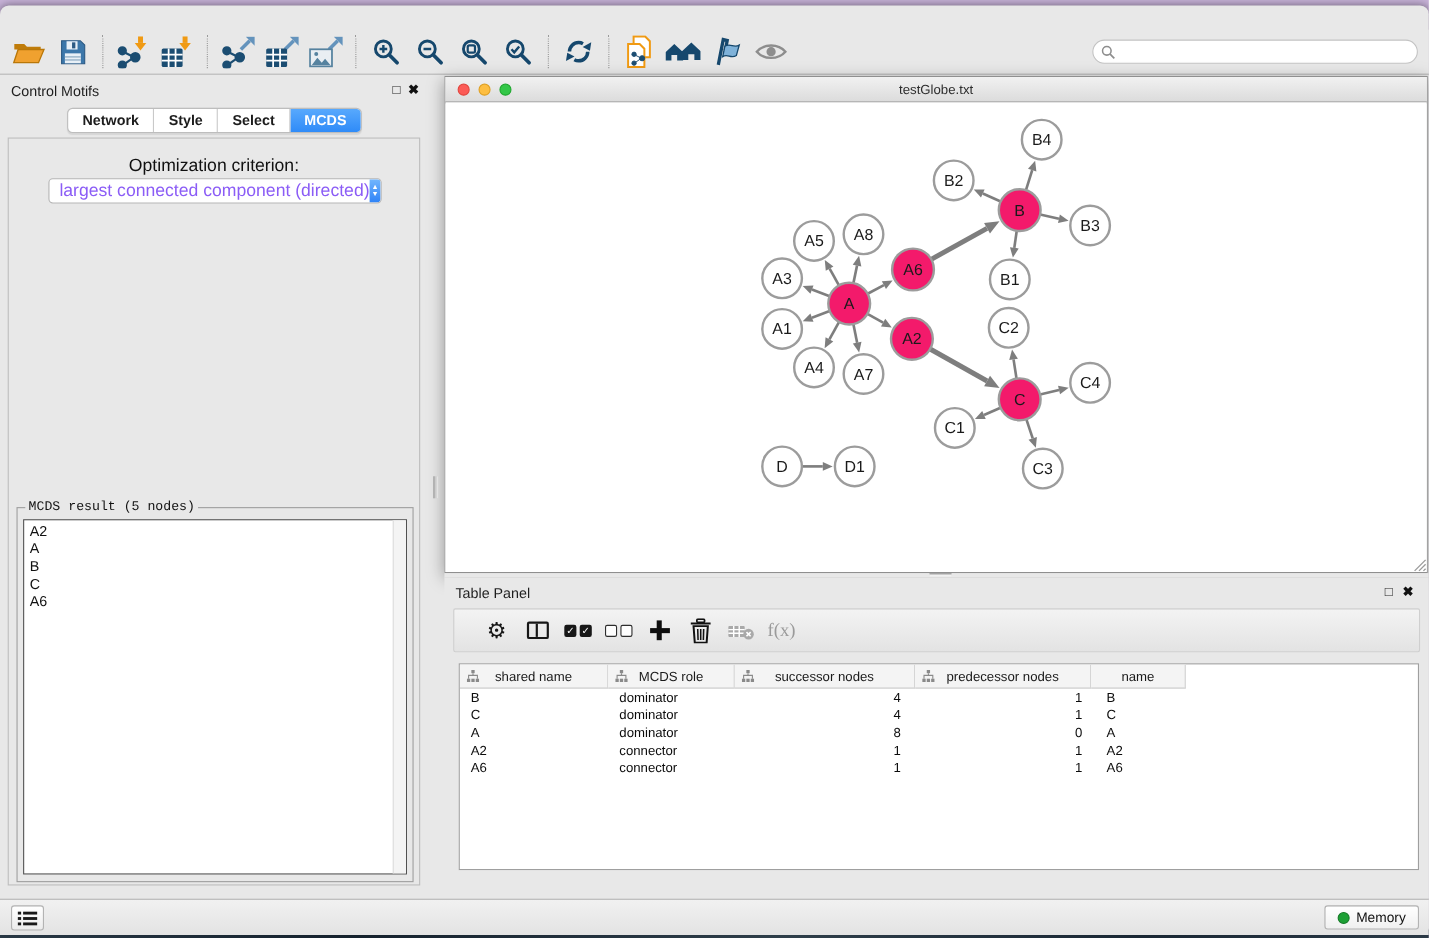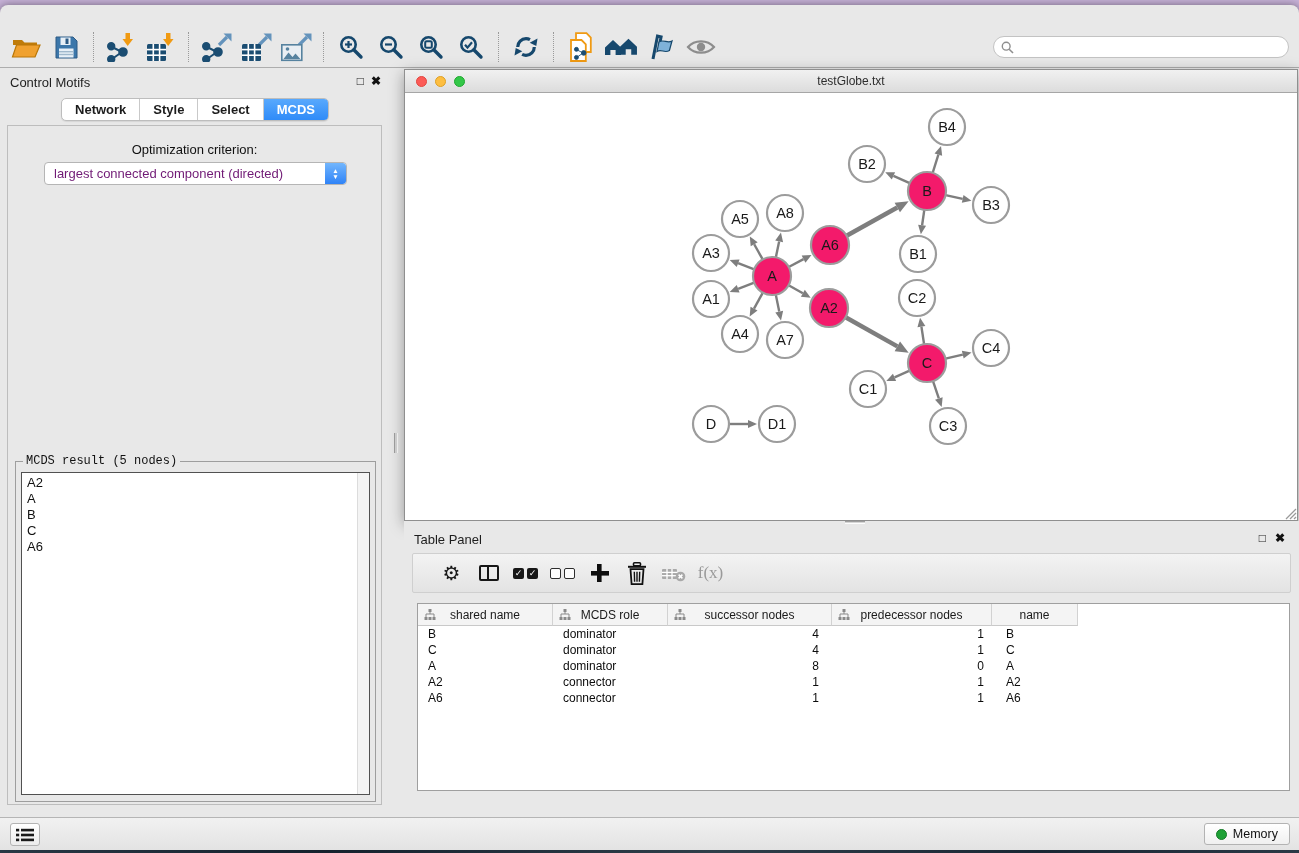--- a/index.html
+++ b/index.html
@@ -38,24 +38,24 @@
 
   .seg { display:flex; border:1px solid #bdbdbd; border-radius:5px; overflow:hidden;
     background:#fff; box-shadow:0 1px 1px rgba(0,0,0,.08);text-align:right; }
   .seg-item { padding:3px 13px; font-size:13px; font-weight:600; color:#1c1c1c; border-left:1px solid #c9c9c9;
     white-space:nowrap; }
   .seg-item:first-child { border-left:none; }
   .seg-item.active { background:linear-gradient(#58a9fd,#2f8bf8); color:#fff; }
   .cp-tabs-row { position:absolute; top:30px; left:0; right:0; display:flex; justify-content:center; }
 
   .cp-content { position:absolute; top:57px; left:7px; right:8px; bottom:12px; border:1px solid #bdbdbd; background:#e8e8e8; }
-  .opt-label { position:absolute; top:16px; left:0; right:0; text-align:center; font-size:13px; color:#101010; }
+  .opt-label { position:absolute; top:16px; left:0; right:0; text-align:center; font-size:16px; color:#101010; }
   .cp-select { position:absolute; top:36px; left:36px; width:303px; height:23px; background:#fff;
     border:1px solid #b5b5b5; border-radius:4px; display:flex; align-items:center; overflow:hidden; }
-  .cp-select .val { flex:1; padding-left:9px; font-size:13px; color:#701a75; white-space:nowrap; }
+  .cp-select .val { flex:1; padding-left:9px; font-size:16px; color:#8b5cf6; white-space:nowrap; }
   .cp-select .stepper { width:21px; align-self:stretch; background:linear-gradient(#72b6fd,#2f83f7);
     display:flex; flex-direction:column; align-items:center; justify-content:center; color:#fff;
     font-size:6.5px; line-height:6px; border-radius:0 3px 3px 0; }
   .cp-buttons { position:absolute; top:69px; left:0; right:0; display:flex; justify-content:center; gap:14px; }
   .mac-btn { padding:3px 17px; font-size:13px; color:#111; background:linear-gradient(#ffffff,#f1f1f1);
     border:1px solid #bdbdbd; border-radius:5px; font-family:"Liberation Sans",sans-serif; }
 
   .mcds-group { position:absolute; top:335px; left:7px; right:5px; bottom:2px; border:1px solid #9e9e9e; }
   .mcds-legend { position:absolute; top:-8px; left:7px; background:#e8e8e8; padding:0 3px; font-size:12px; color:#111;font-family:Liberation Mono, monospace; }
   .mcds-list { position:absolute; left:5px; right:5px; top:10px; bottom:6px; background:#fff; border:1px solid #515151; }

